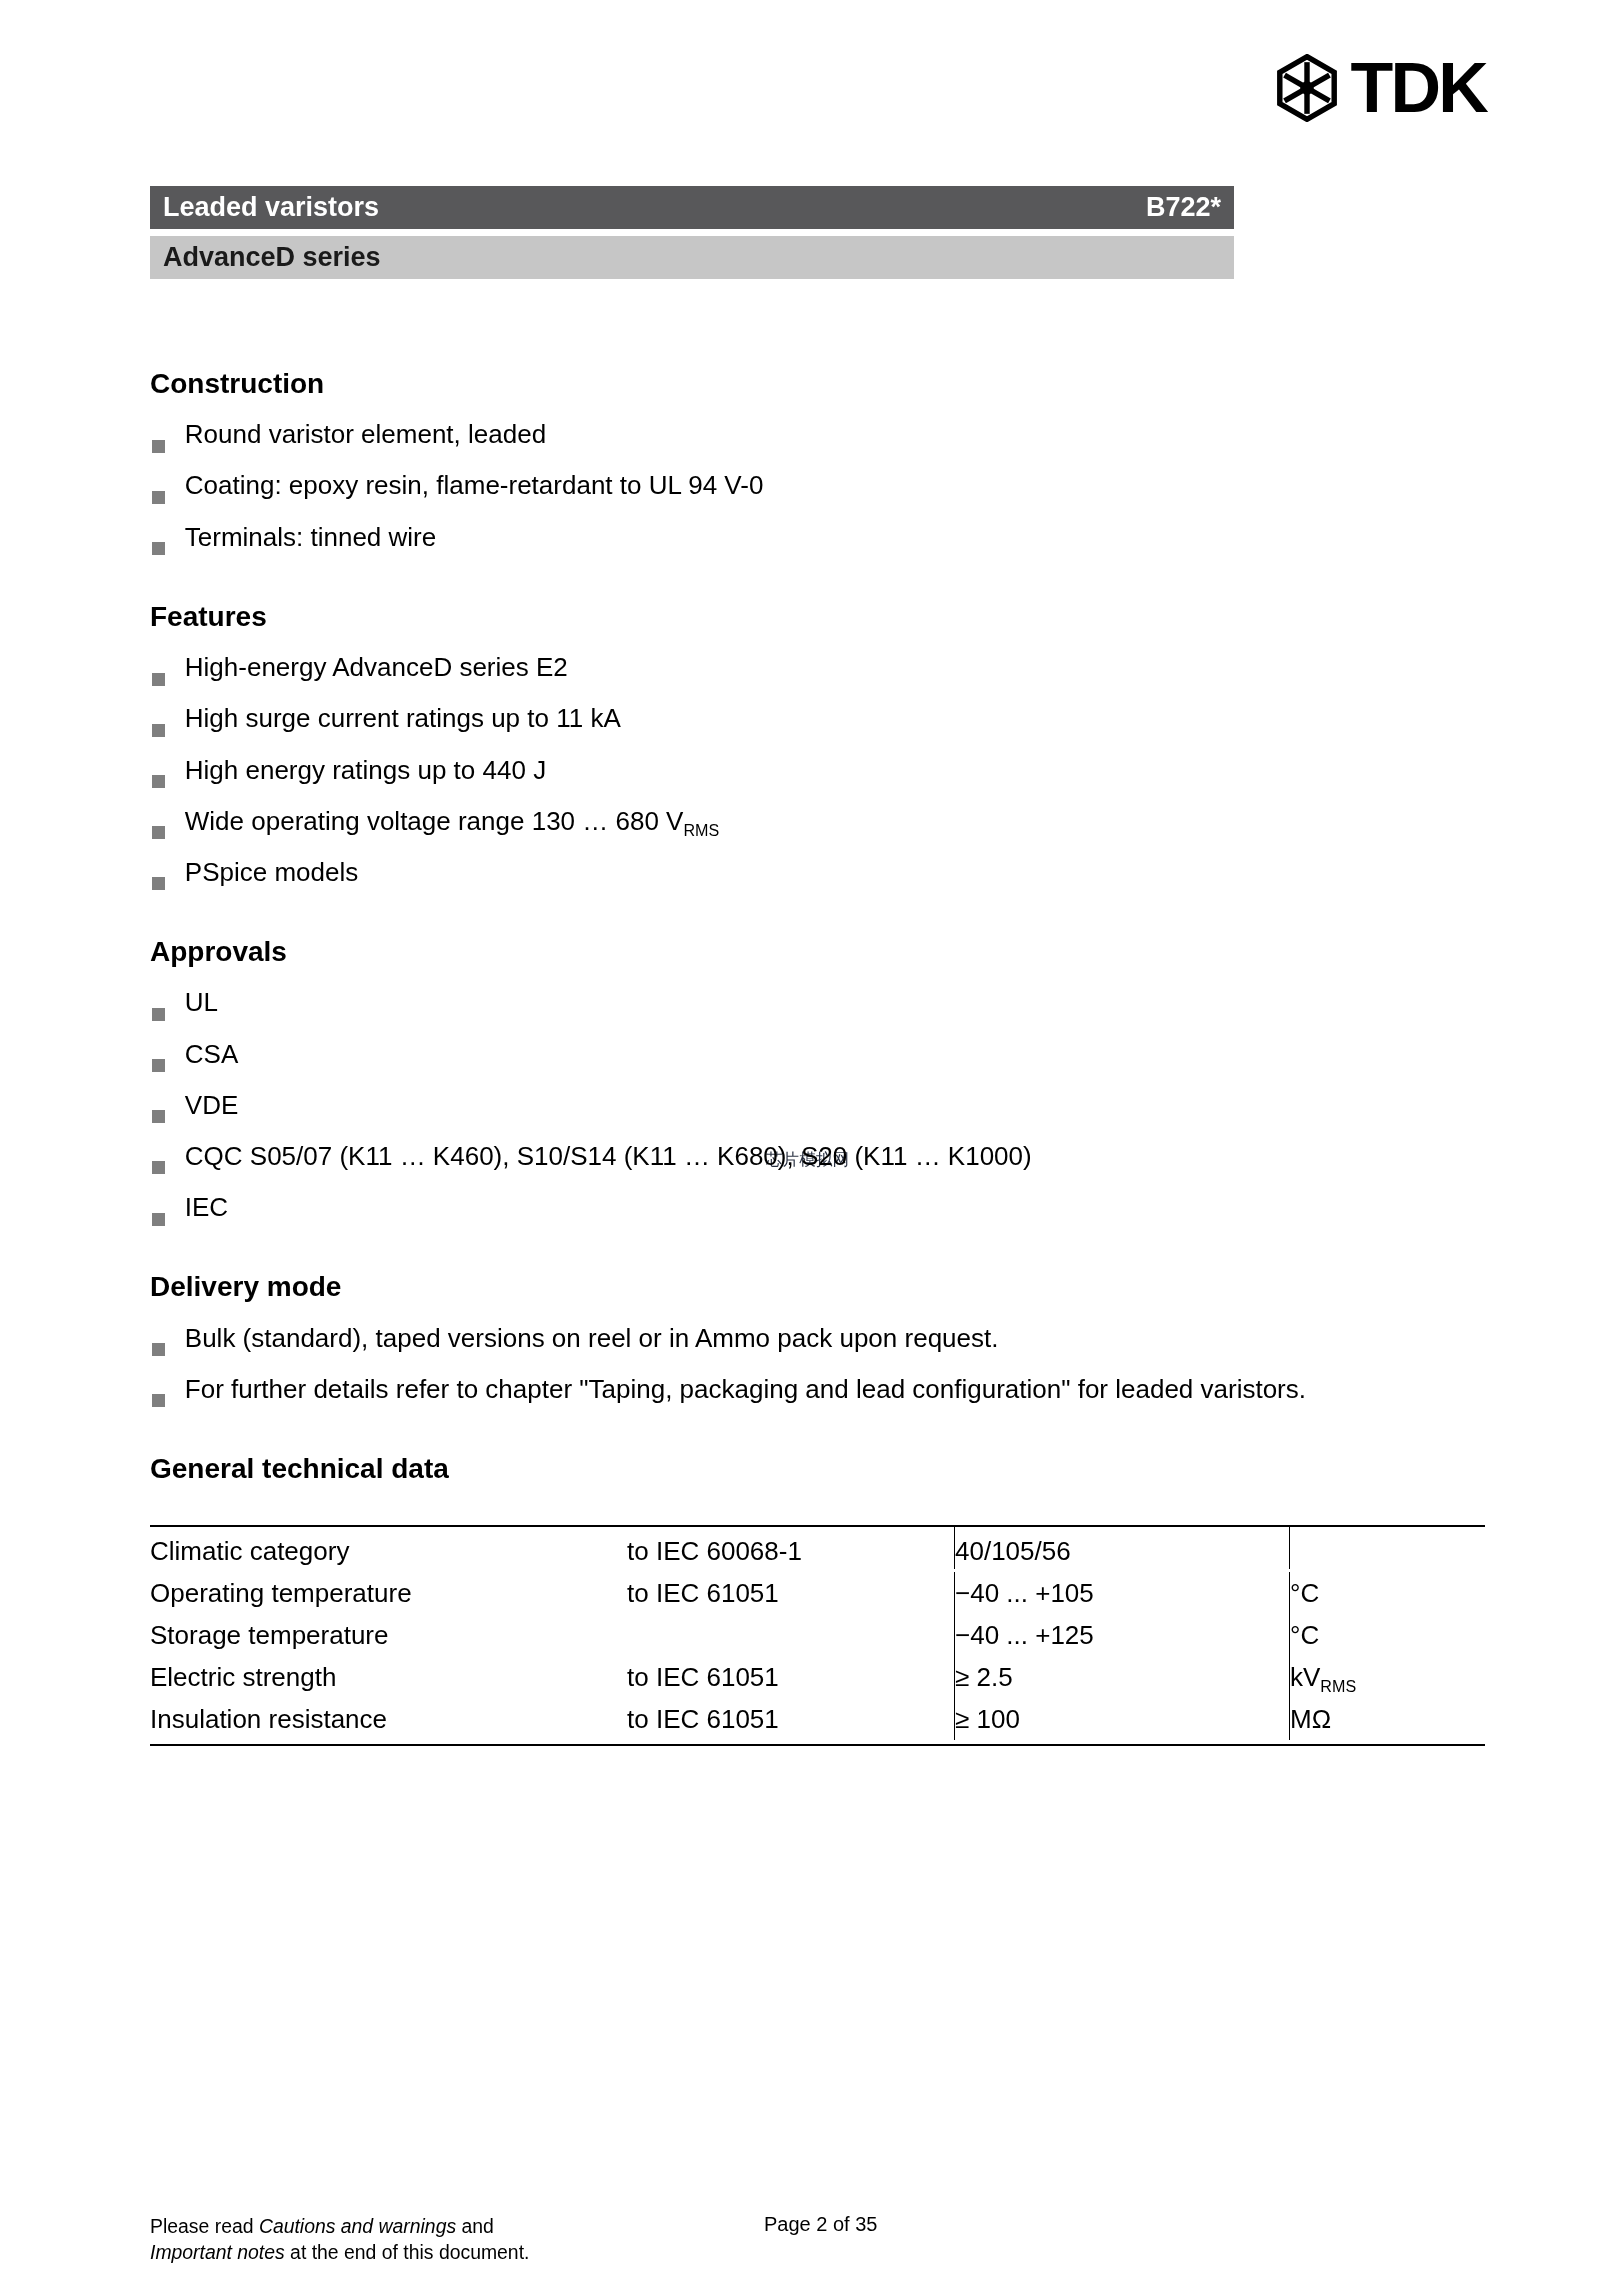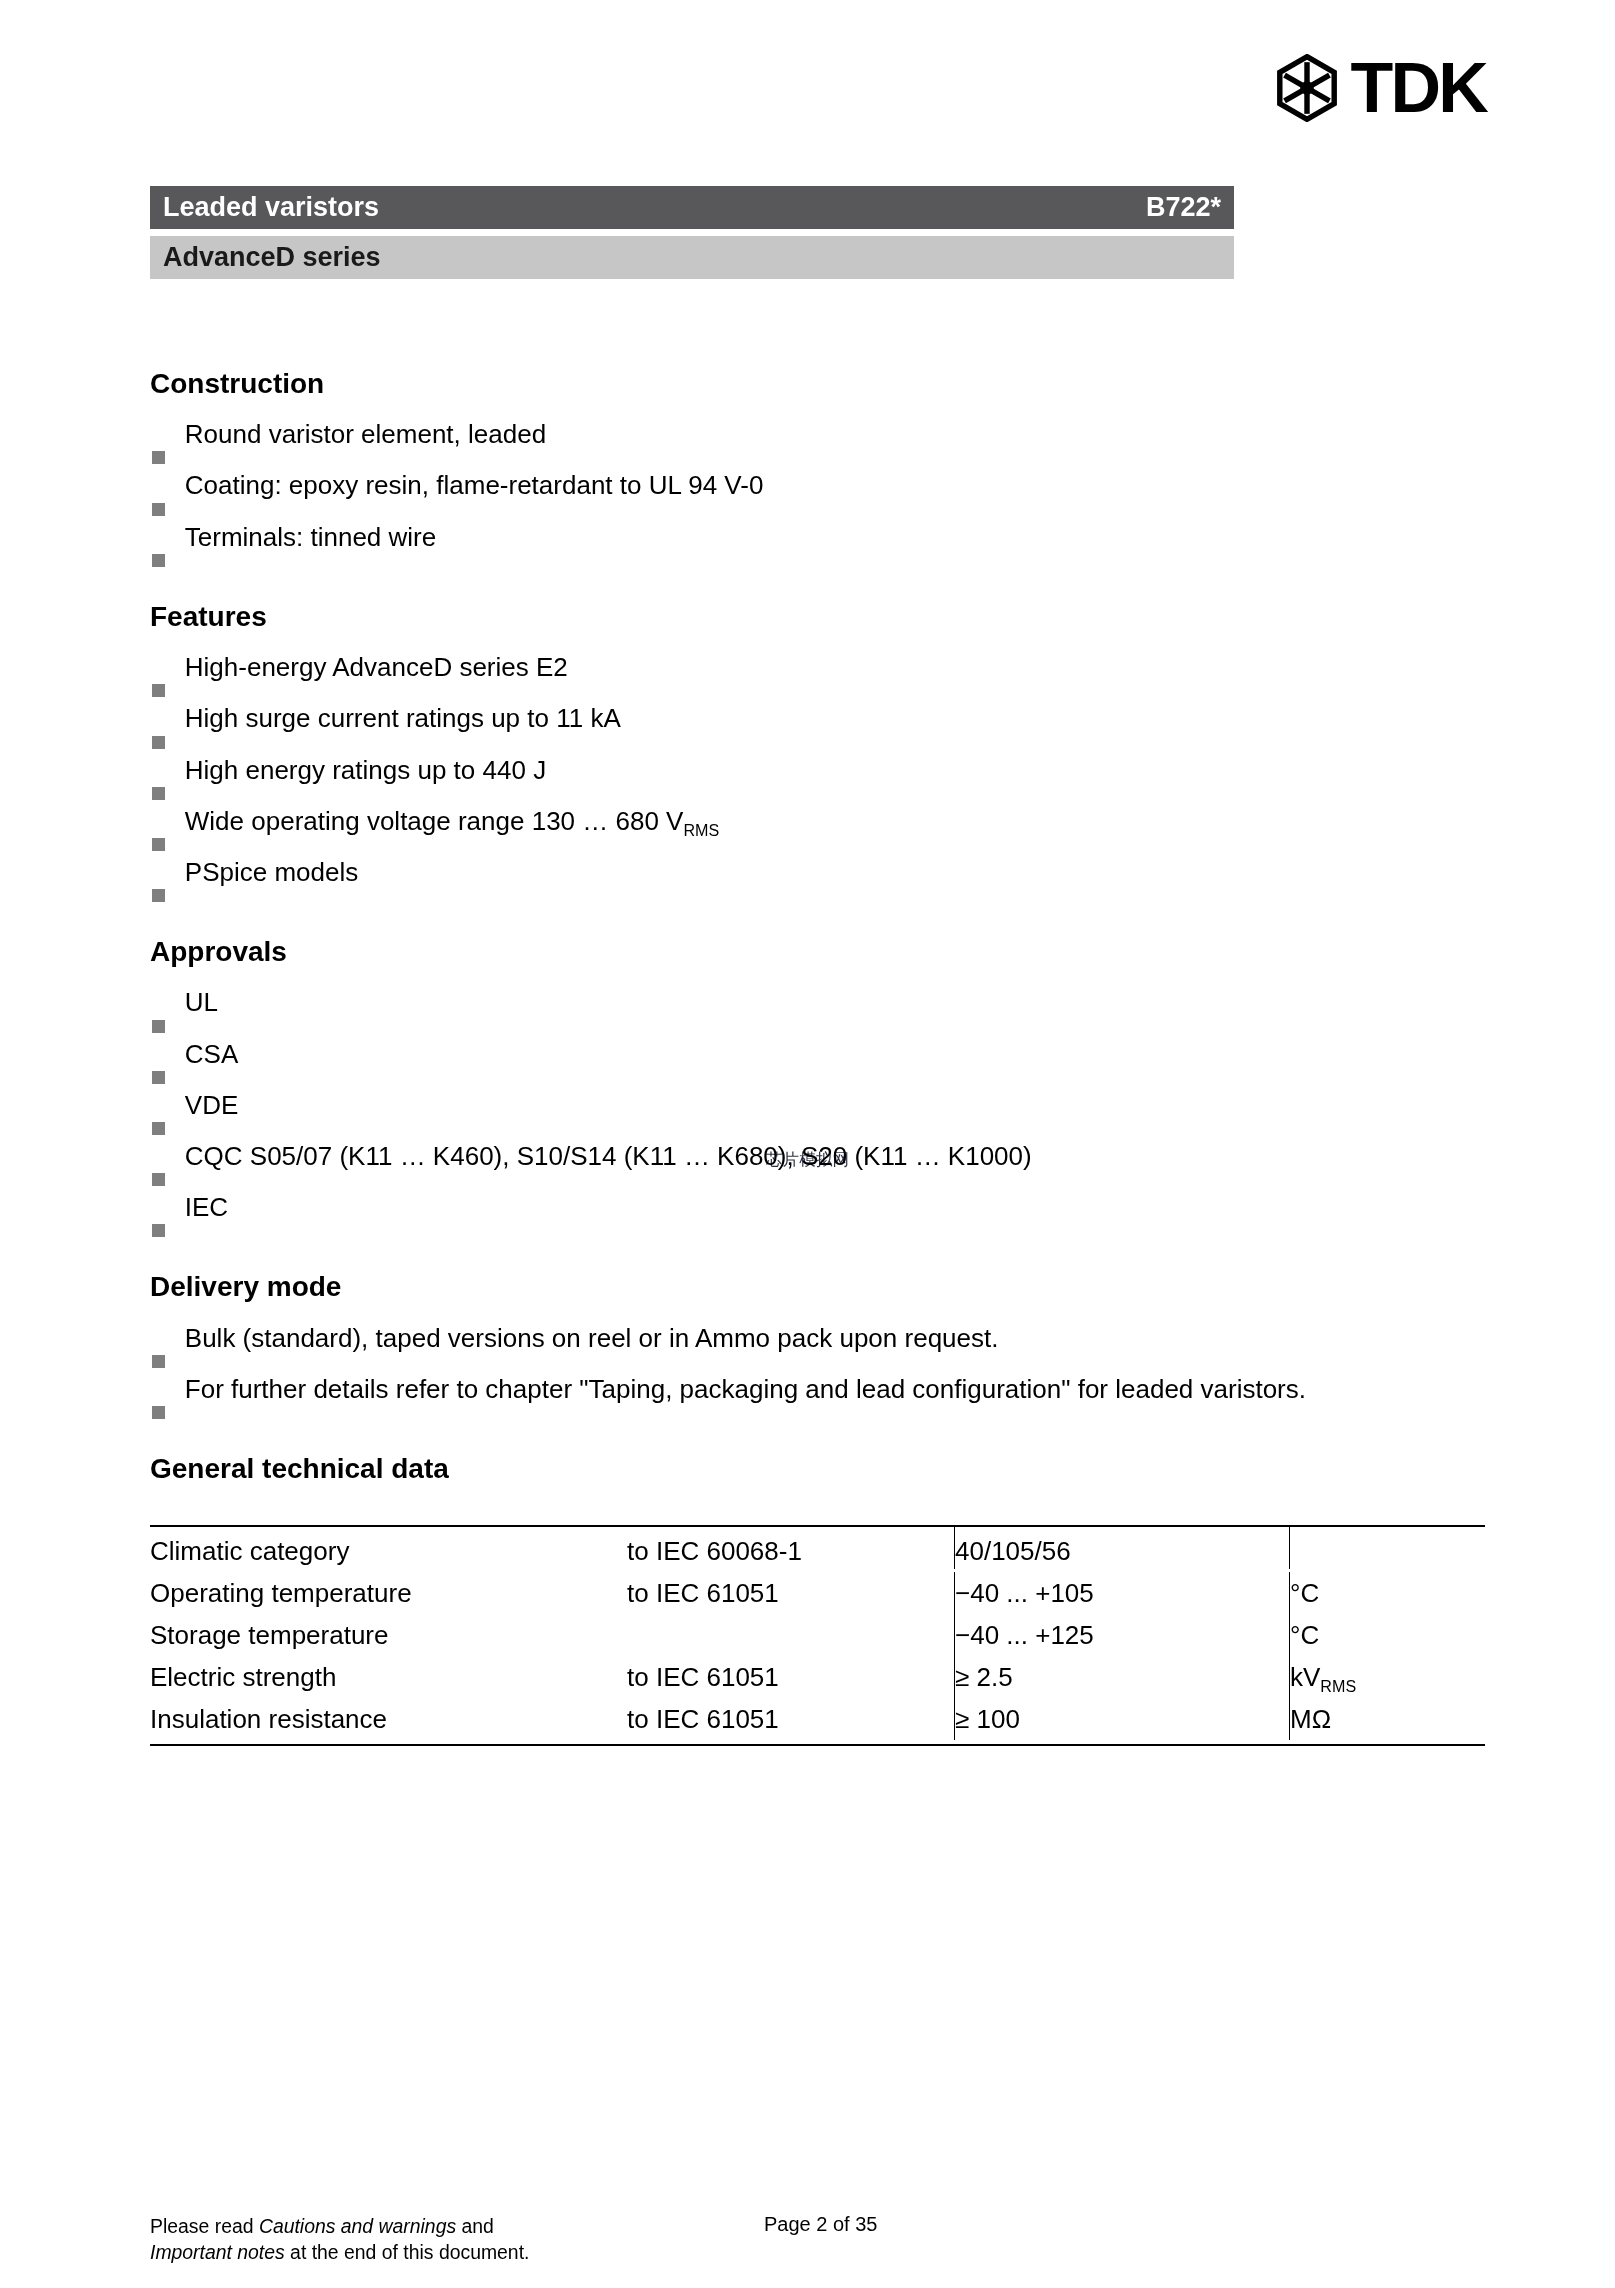--- a/index.html
+++ b/index.html
@@ -69,21 +69,21 @@
   h2.sec {
     font-size: 28px;
     font-weight: bold;
     margin: 35px 0 14.8px 0;
     line-height: 29.5px;
   }
   h2.sec:first-child { margin-top: 0; }
   ul.blist { list-style: none; margin: 0; padding: 0; }
   ul.blist li {
     display: flex;
-    align-items: flex-end;
+    align-items: center;
     min-height: 42px;
   }
   .sq {
     flex: 0 0 13px;
     width: 13px; height: 13px;
     background: #7f7f7f;
     margin: 14.8px 20px 0 1.8px;
   }
   .btext { flex: 1; }
   sub { font-size: 0.62em; }

